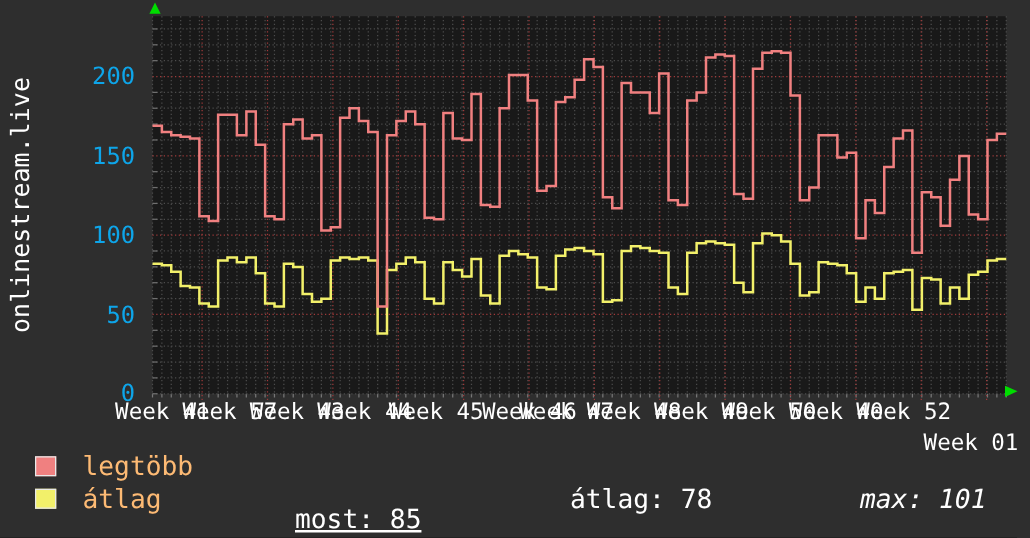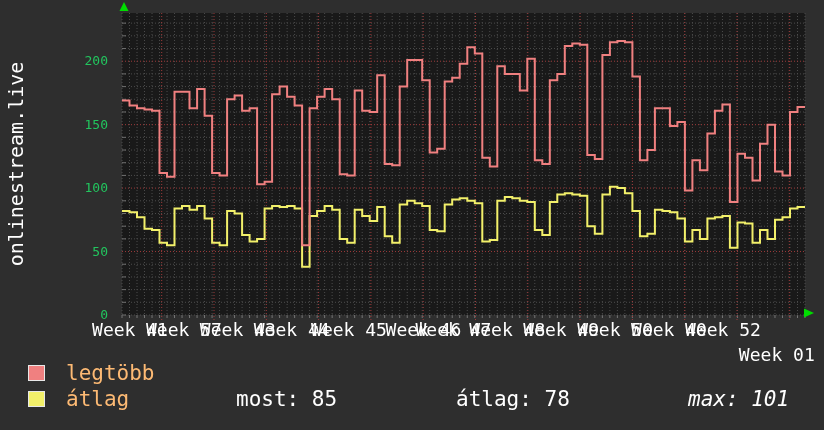--- a/index.html
+++ b/index.html
@@ -11,21 +11,21 @@
     position:relative;
   }
   #screen { position:absolute; left:0; top:0; width:824px; height:430px; }
   .ytitle {
     position:absolute; left:16px; top:164px;
     transform:translate(-50%,-50%) rotate(-90deg);
     white-space:nowrap; font-size:20px; letter-spacing:0px; color:#fff;
   }
   .ylab {
     position:absolute; width:52px; text-align:right;
-    font-size:13px; line-height:22px; color:#22c55e;
+    font-size:19px; line-height:22px; color:#0ea5e9;
   }
   .xlab {
     position:absolute; top:320px; transform:translateX(-50%);
     font-size:18px; line-height:20px; white-space:nowrap; color:#fff;
   }
   #chart-svg { position:absolute; left:0; top:0; overflow:visible; }
   .legend-swatch {
     position:absolute; left:28px; width:17px; height:16px;
     border:1px solid #e8e8e8;
   }
@@ -319,18 +319,18 @@
     </div>
 
   <div>
     <div class="legend-swatch" style="top: 365px; background: rgb(240, 128, 128);"></div>
     <div class="legend-label" style="top:362px;">legtöbb</div>
     <div class="legend-swatch" style="top: 391px; background: rgb(242, 240, 106);"></div>
     <div class="legend-label" style="top:388px;">átlag</div>
   </div>
 
   <div>
-    <span class="stat" style="left:236px; top:388px;">most: 85</span>
+    <span class="stat" style="left:236px; top:404px;text-decoration:underline;">most: 85</span>
     <span class="stat" style="left:456px; top:388px;">átlag: 78</span>
     <span class="stat" style="left:688px; top:388px;font-style:italic;">max: 101</span>
   </div>
 
 </div>
 
 </body></html>

